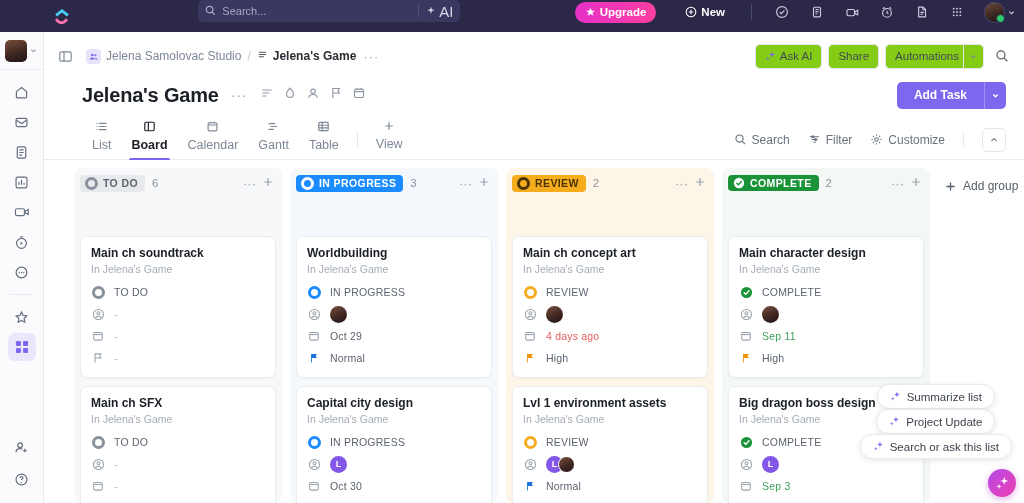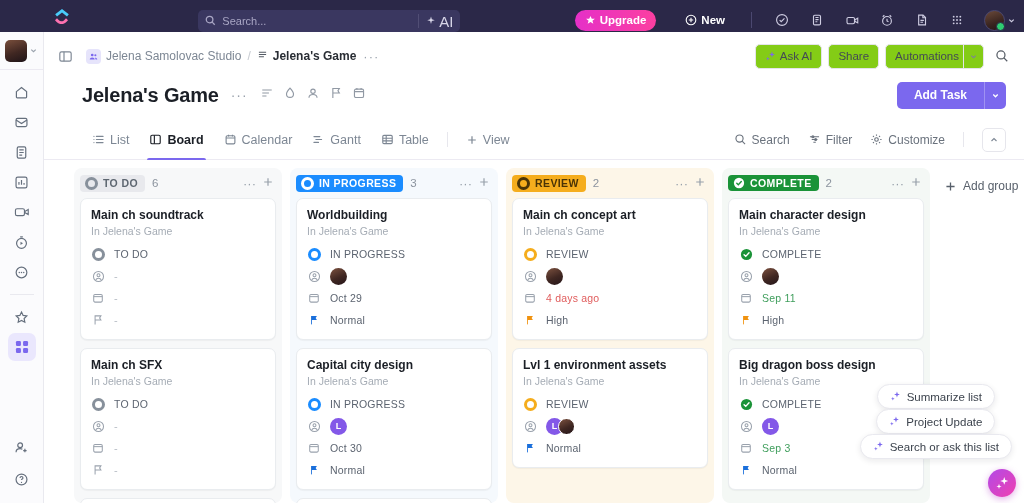--- a/index.html
+++ b/index.html
@@ -9,21 +9,21 @@
     font-family: "Liberation Sans", sans-serif;
     background: #ffffff;
     color: #292d34;
   }
   .app { position: relative; width: 1024px; height: 503px; }
 
   
   .topbar {
     position: absolute; top: 0; left: 0; width: 1024px; height: 32px;
     background: #2b2848;
-    display: flex; align-items: flex-end; padding-left: 40px;
+    display: flex; align-items: flex-start; padding-left: 40px;
   }
   .topbar-logo {
     width: 44px; height: 32px;
     display: flex; align-items: center; justify-content: center;
   }
   .topbar-center { flex: 1; display: flex; align-items: center; justify-content: center; }
   .search-box {
     width: 262px; height: 22px; background: #3a3760; border-radius: 5px;
     display: flex; align-items: center; padding: 0 7px; gap: 6px;
   }
@@ -131,38 +131,38 @@
   .addtask-label { display: flex; align-items: center; padding: 0 17px;
     font-size: 12px; font-weight: bold; }
   .addtask-caret { display: flex; align-items: center; justify-content: center;
     width: 22px; border-left: 1px solid rgba(255,255,255,.28); }
 
   
   .viewbar { position: absolute; top: 120px; left: 44px; width: 980px; height: 40px;
     background: #fff; border-bottom: 1px solid #eceaf2;
     display: flex; align-items: center; padding: 0 18px 0 38px; }
   .vtab { display: flex; align-items: center; gap: 5px; height: 40px;
-    padding: 0 10px; font-size: 12.5px; color: #7d8794; position: relative; }
+    padding: 0 10px; font-size: 12.5px; color: #7d8794; position: relative; flex-direction: column; }
   .vtab.active { color: #1b1f26; font-weight: bold; }
   .vtab.active::after { content:""; position:absolute; left:8px; right:8px; bottom:0;
     height: 2px; background: #7b68ee; border-radius: 2px 2px 0 0; }
   .vdiv { width: 1px; height: 15px; background: #e7e7ed; margin: 0 8px; }
   .vtab.addview { color: #7d8794; }
   .viewbar-right { margin-left: auto; display: flex; align-items: center; gap: 2px; }
   .vr-btn { display: flex; align-items: center; gap: 5px; font-size: 12px;
     color: #6a727d; padding: 0 8px; height: 26px; }
   .vr-collapse { width: 24px; height: 24px; border: 1px solid #e6e6ec; border-radius: 5px;
     display: flex; align-items: center; justify-content: center; color: #7d8794;
     margin-left: 8px; }
 
   
   .board { position: absolute; top: 160px; left: 44px; width: 980px; height: 343px;
     background: #fff; display: flex; padding: 8px 0 0 30px; gap: 8px; overflow: hidden; }
   .column { width: 208px; flex: none; border-radius: 8px; position: relative;
-    display: flex; flex-direction: column; padding: 0 0 0 0; }
+    display: flex; flex-direction: column; padding: 0 0 0 0; gap: 38px; }
   .col-head { display: flex; align-items: center; height: 30px; padding: 0 8px 0 6px; gap: 7px; }
   .status-chip { display: flex; align-items: center; gap: 5px; border-radius: 4px;
     padding: 2px 7px 2px 5px; font-size: 10.5px; font-weight: bold; letter-spacing: .4px; }
   .col-count { font-size: 11.5px; color: #8b939e; }
   .col-head-actions { margin-left: auto; display: flex; align-items: center; gap: 6px;
     color: #97a0aa; font-size: 13px; }
   .col-body { flex: 1; overflow: hidden; padding: 0 6px; position: relative; }
   .card { background: #fff; border: 1px solid #e9ecef; border-radius: 7px;
     padding: 9px 10px 8px 10px; margin-bottom: 8px;
     box-shadow: 0 1px 1px rgba(22,26,37,.04); }

